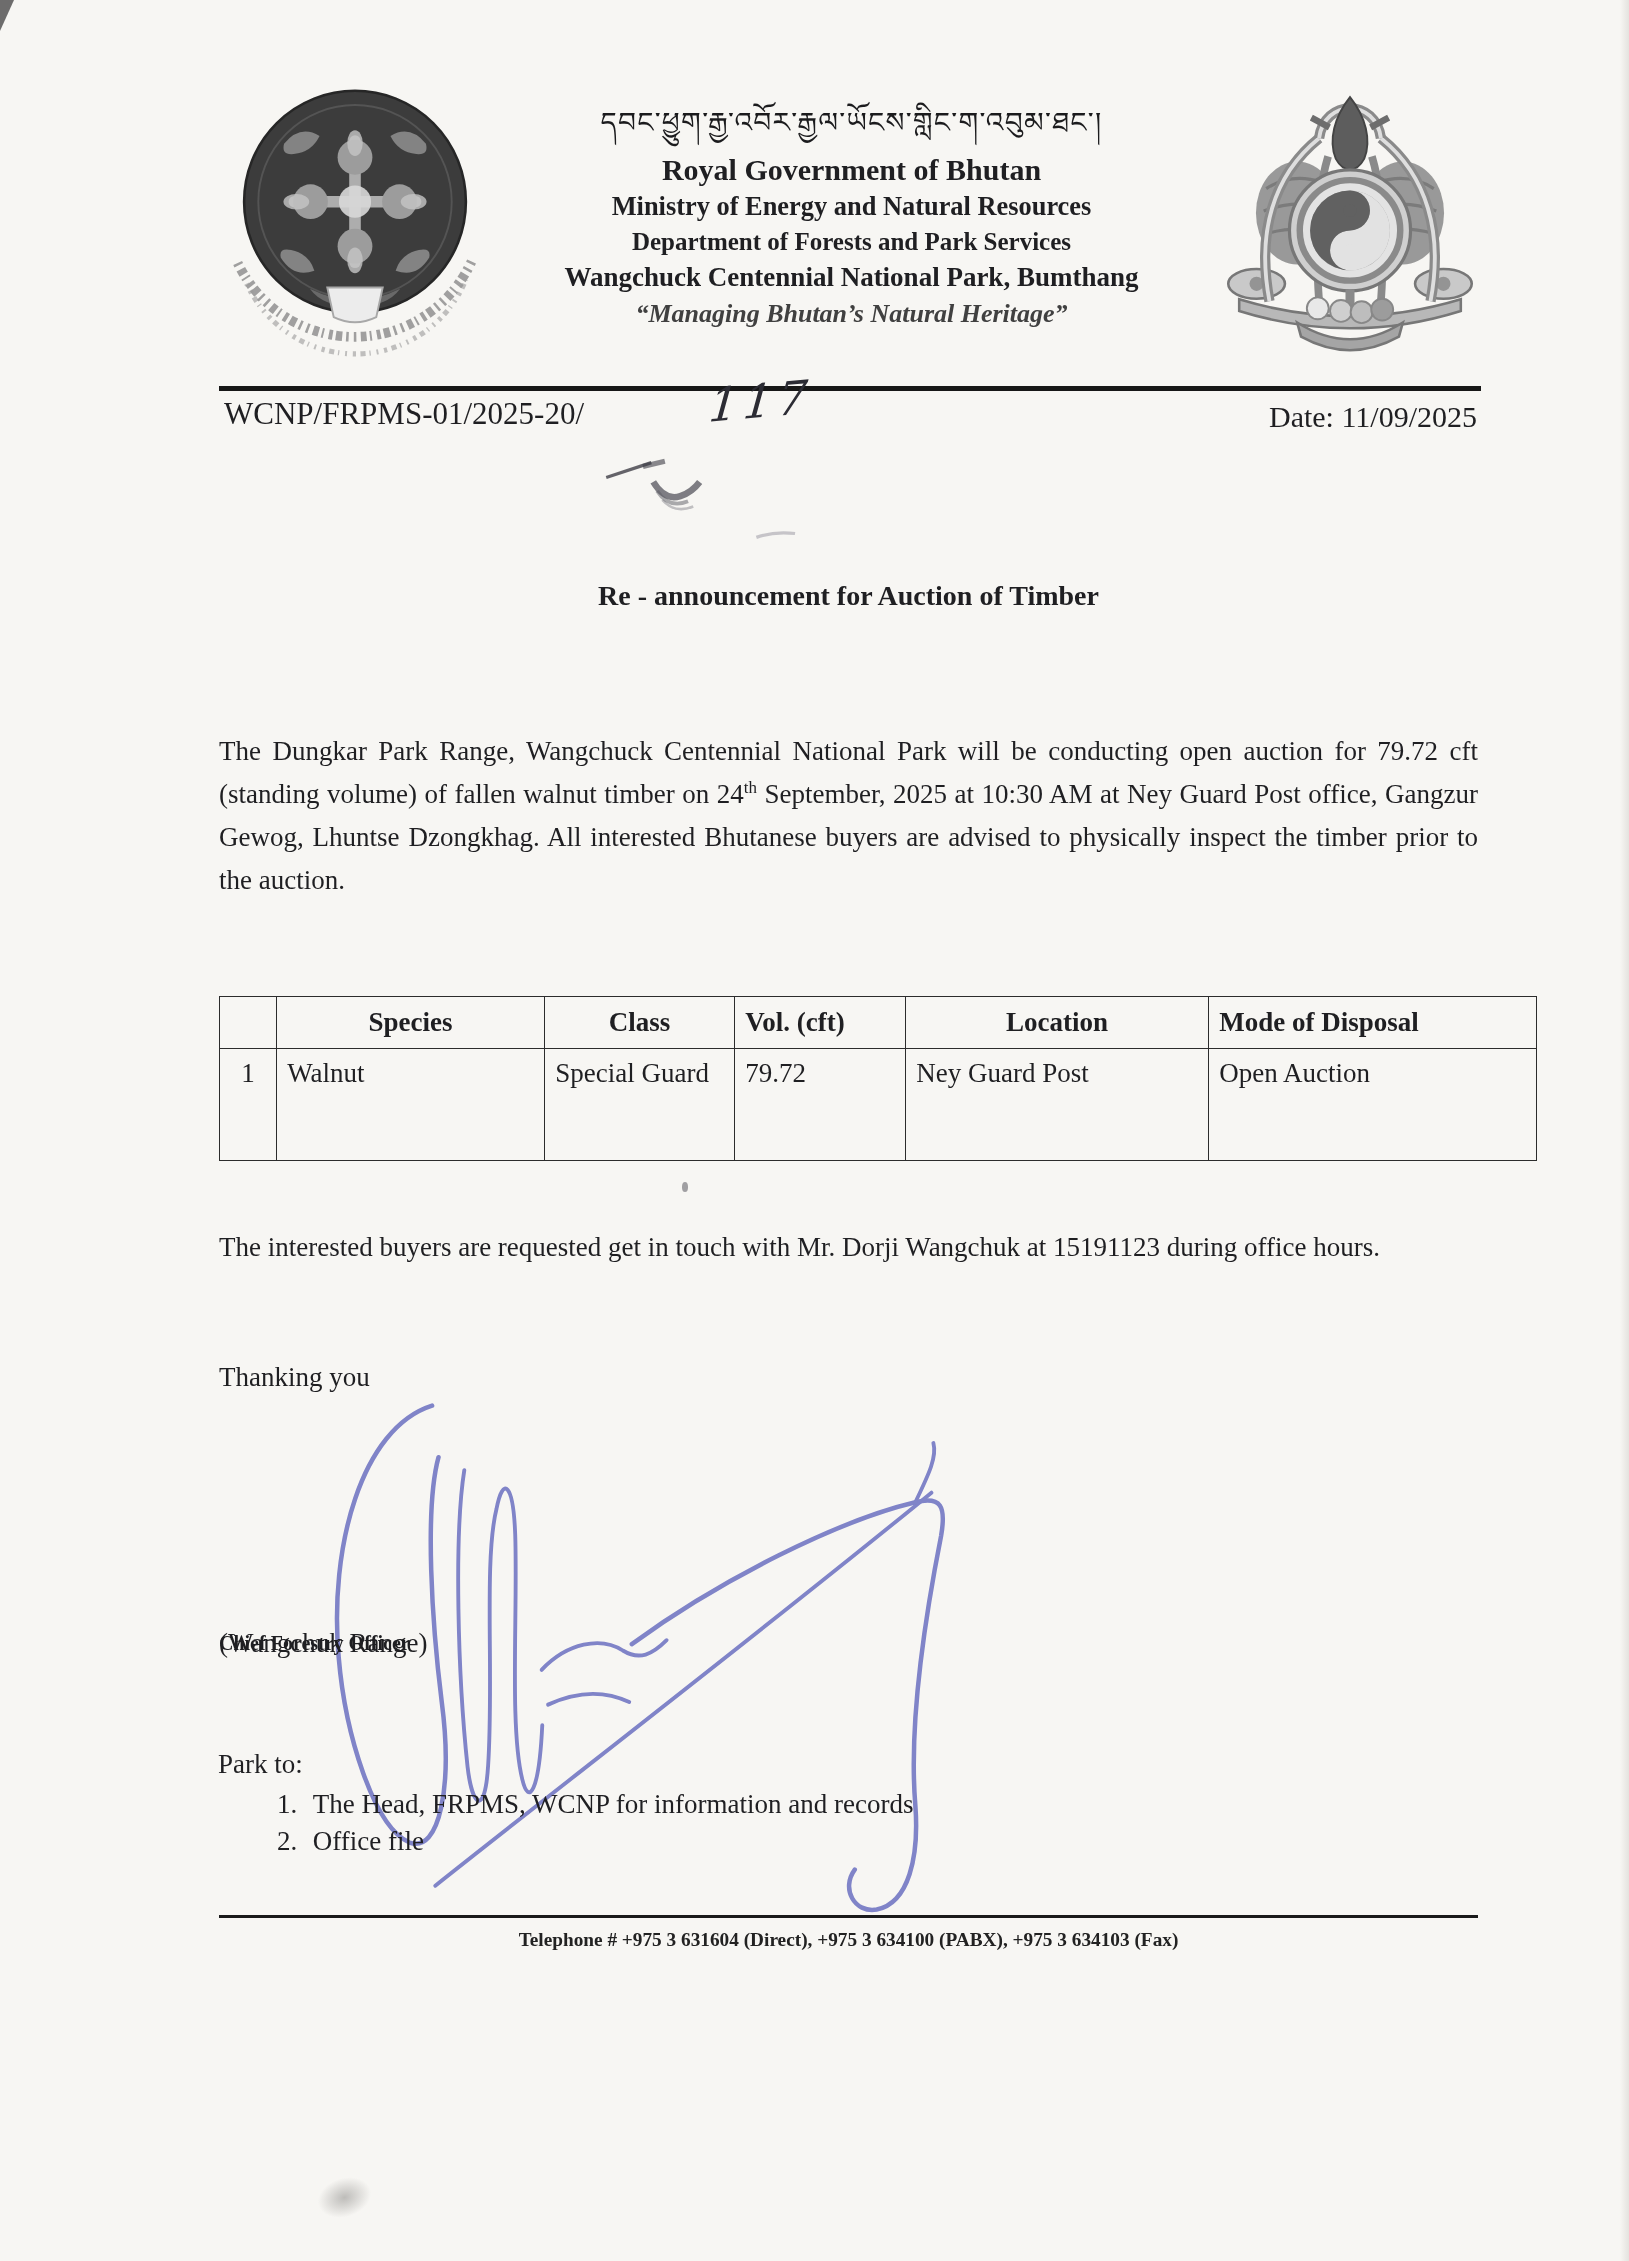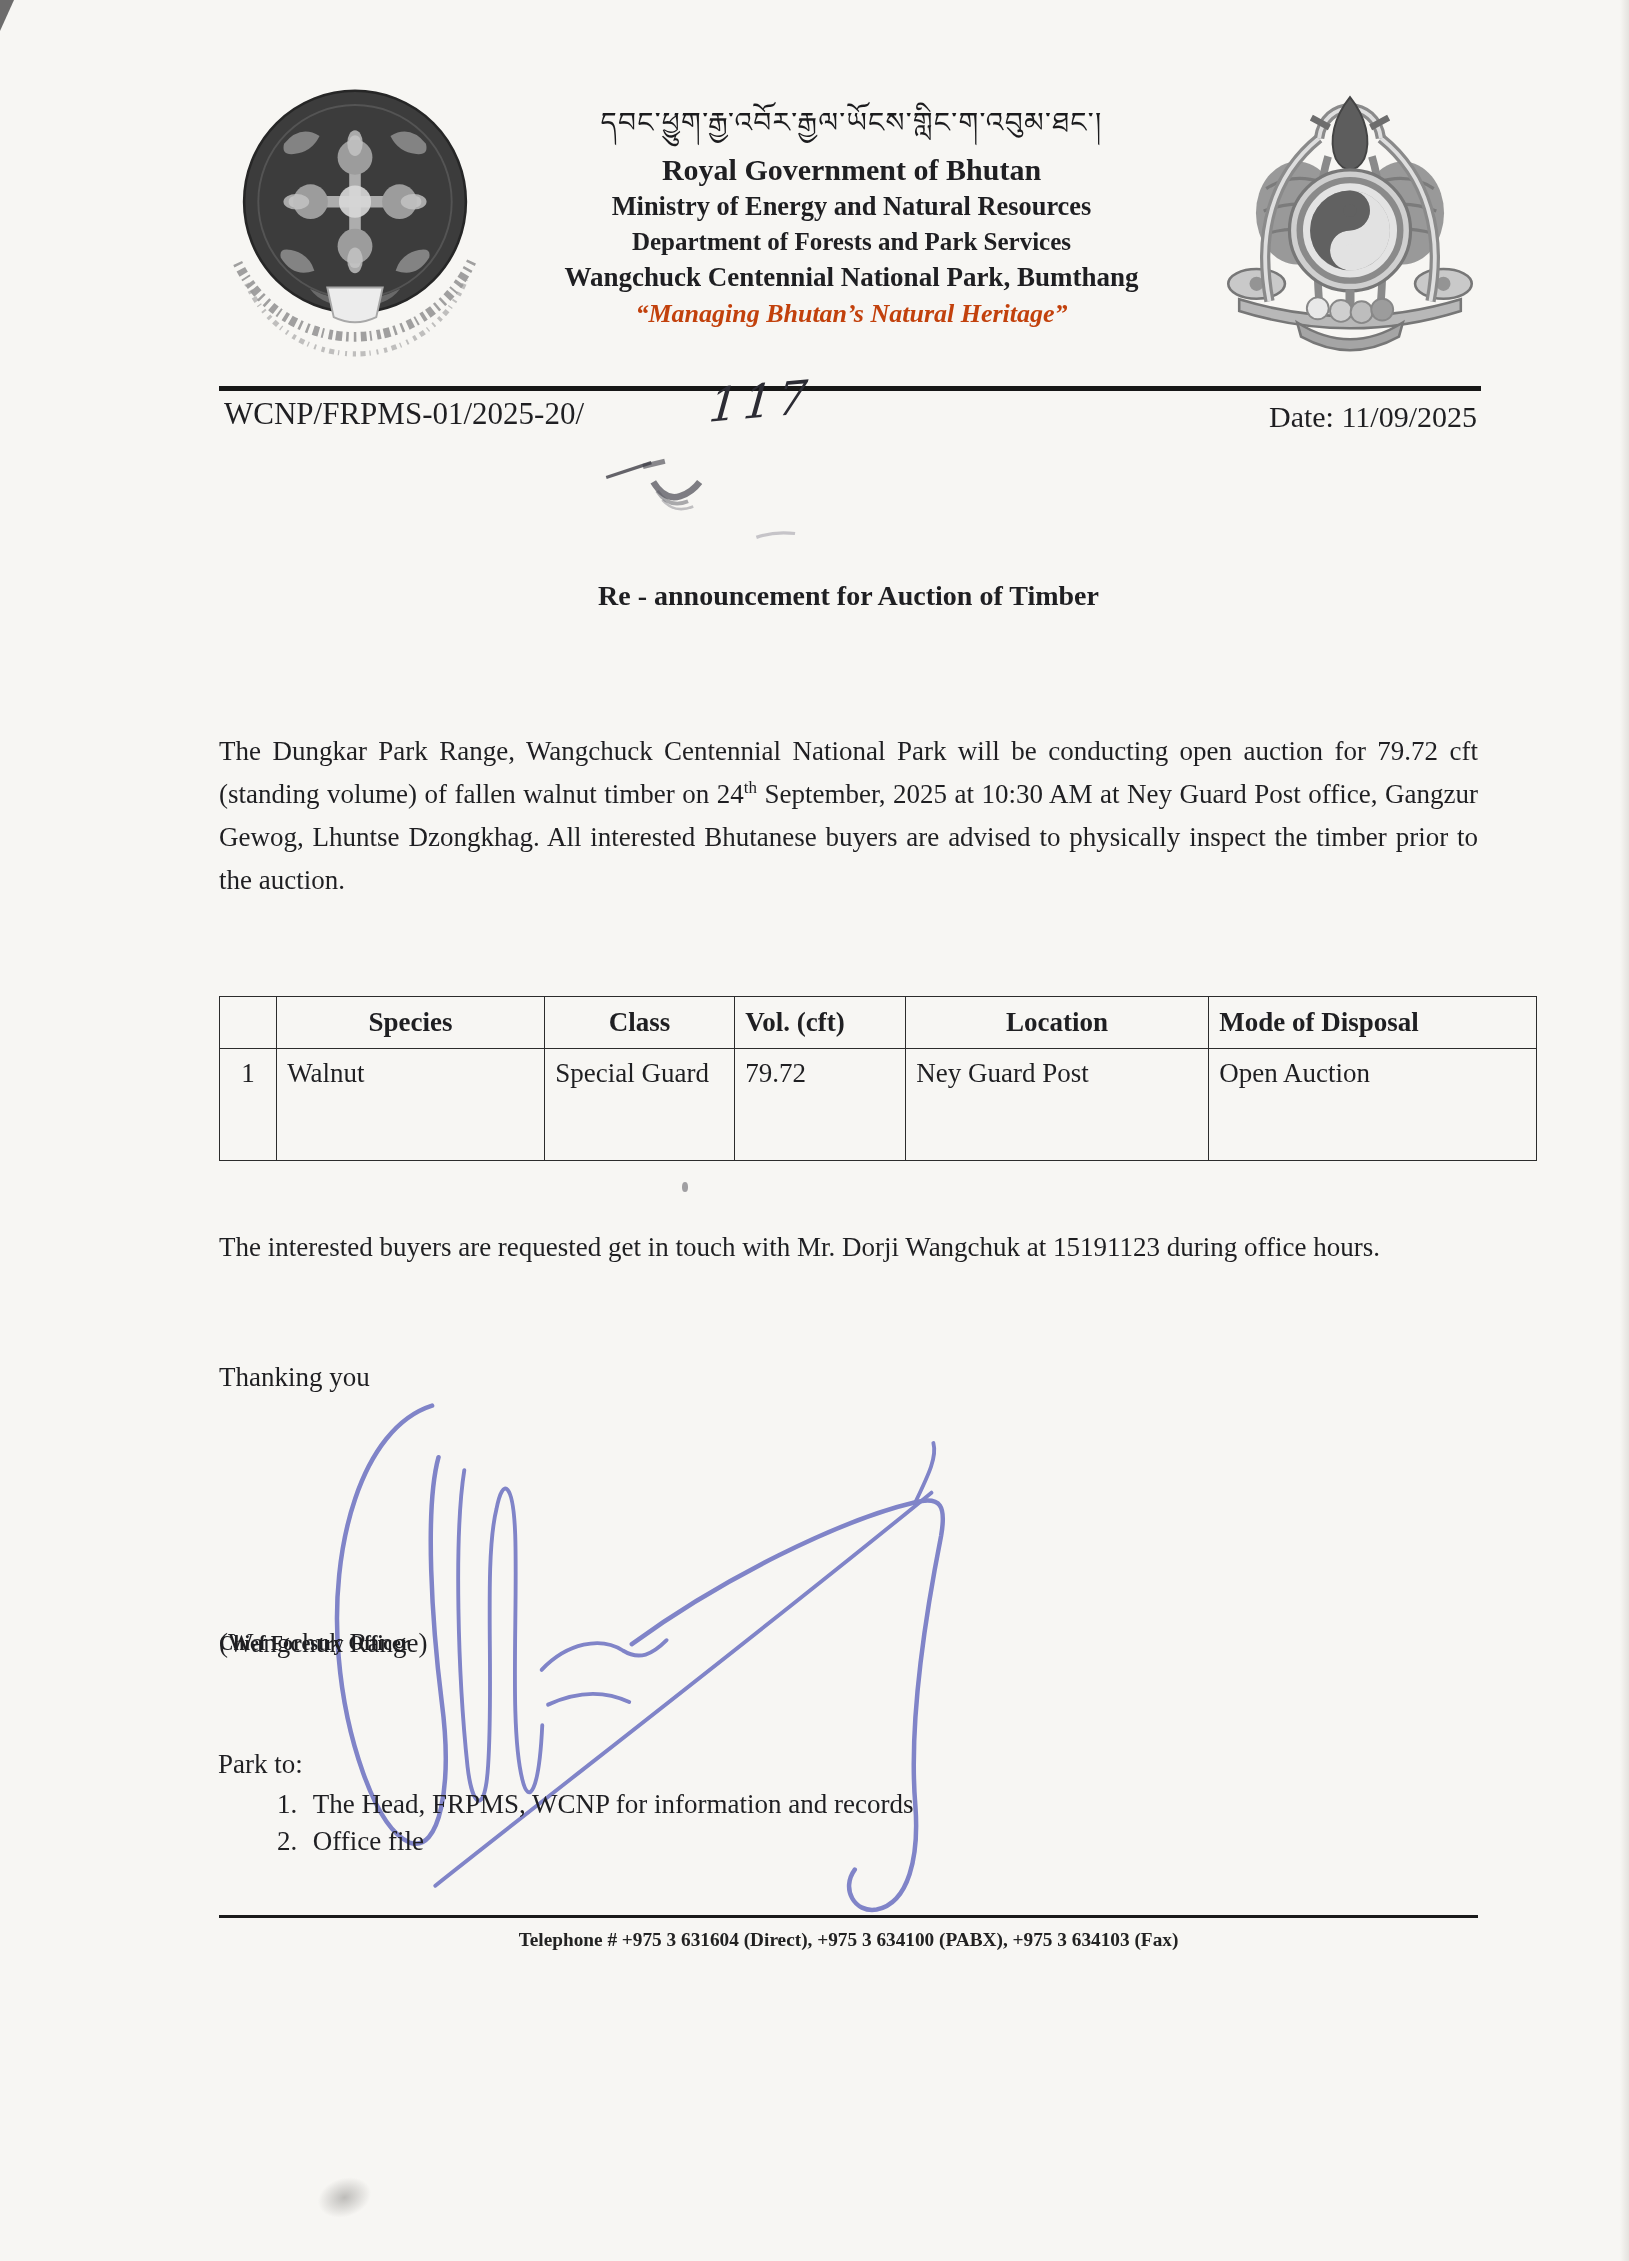--- a/index.html
+++ b/index.html
@@ -13,21 +13,21 @@
   }
   
   .seal-wrap{position:absolute;left:213px;top:76px;width:284px;height:303px;}
   .crown-wrap{position:absolute;left:1221px;top:79px;width:258px;height:277px;}
   .header-text{position:absolute;left:413px;top:95px;width:877px;text-align:center;}
   .dzongkha{font-size:28px;letter-spacing:1.3px;color:#1b1b1d;line-height:55px;font-family:"DejaVu Sans","Liberation Serif",serif;}
   .gov{font-size:30px;font-weight:bold;margin-top:1.3px;line-height:37px;}
   .ministry{font-size:26.4px;font-weight:bold;line-height:36px;}
   .dept{font-size:25px;font-weight:bold;line-height:35px;}
   .park{font-size:27px;font-weight:bold;line-height:37px;}
-  .motto{font-size:26px;font-weight:bold;font-style:italic;color:#c2410c;line-height:35px;}
+  .motto{font-size:26px;font-weight:bold;font-style:italic;color:#404040;line-height:35px;}
   .rule-top{position:absolute;left:219px;top:386px;width:1262px;height:4.5px;background:#171717;}
   .rule-bottom{position:absolute;left:219px;top:1915px;width:1259px;height:3.2px;background:#1a1a1a;}
   
   .ref-number{position:absolute;left:224px;top:396px;font-size:31px;}
   .ref-handwritten{
     position:absolute;left:709px;top:374px;
     font-size:46px;font-style:italic;color:#2c2c34;
     font-family:"DejaVu Serif",serif;
     letter-spacing:5.2px;
     transform:rotate(-5deg) skewX(-10deg);

